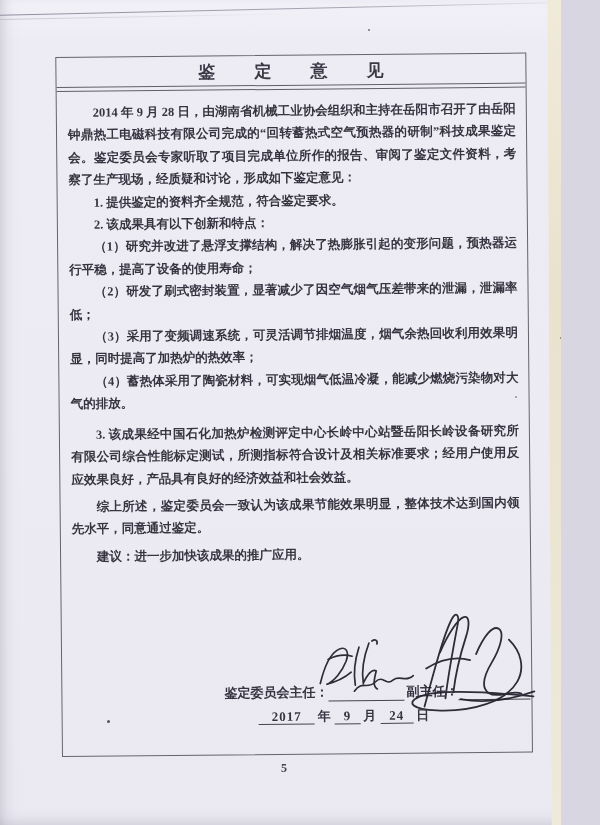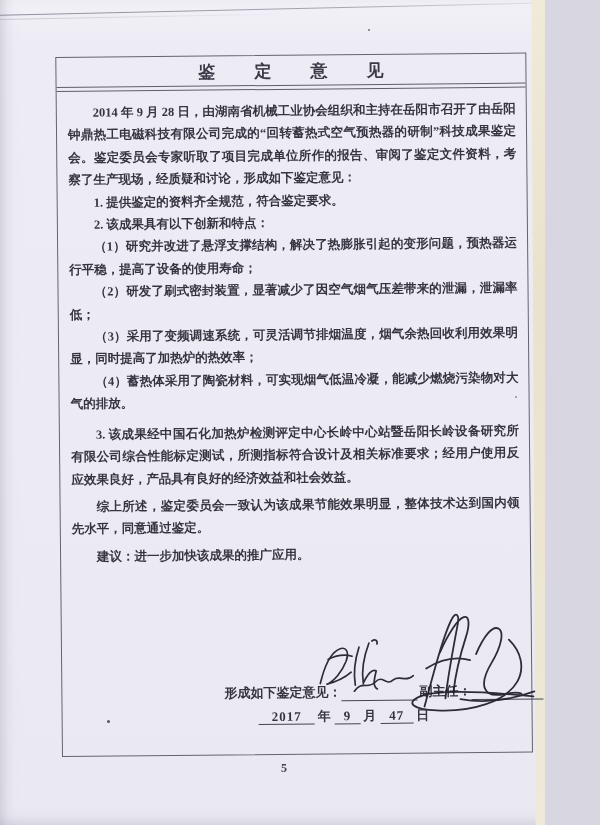--- a/index.html
+++ b/index.html
@@ -9,20 +9,21 @@
   body{
     width:600px;height:825px;overflow:hidden;
     font-family:"Liberation Serif","DejaVu Serif",serif;
     background:#d8d6e0;
   }
   .scan{
     position:relative;width:545px;height:825px;overflow:hidden;
     background:linear-gradient(180deg,#f2f1f8 0%,var(--paper) 5%,#ecebf3 55%,#eae9f2 100%);
     box-shadow:inset 10px 0 16px -10px rgba(110,108,128,.35),
                inset 0 -10px 16px -10px rgba(110,108,128,.25);
+    padding-left:16px;
   }
   
   .crease{position:absolute;left:-8px;top:15px;width:650px;height:1px;
     background:linear-gradient(90deg,#8f8d9c 0%,#a7a5b3 55%,rgba(167,165,179,0) 92%);
     transform:rotate(-1.3deg);transform-origin:left top;}
   .crease2{position:absolute;left:-4px;top:19px;width:300px;height:1px;
     background:linear-gradient(90deg,#b6b4c2,rgba(182,180,194,0));
     transform:rotate(-1.1deg);transform-origin:left top;opacity:.7;}
   
   .edge-strip{position:absolute;right:0;top:0;width:17px;height:825px;
@@ -101,21 +102,21 @@
       <p>（1）研究并改进了悬浮支撑结构，解决了热膨胀引起的变形问题，预热器运行平稳，提高了设备的使用寿命；</p>
       <p>（2）研发了刷式密封装置，显著减少了因空气烟气压差带来的泄漏，泄漏率低；</p>
       <p>（3）采用了变频调速系统，可灵活调节排烟温度，烟气余热回收利用效果明显，同时提高了加热炉的热效率；</p>
       <p>（4）蓄热体采用了陶瓷材料，可实现烟气低温冷凝，能减少燃烧污染物对大气的排放。</p>
       <p class="gap-lg">3. 该成果经中国石化加热炉检测评定中心长岭中心站暨岳阳长岭设备研究所有限公司综合性能标定测试，所测指标符合设计及相关标准要求；经用户使用反应效果良好，产品具有良好的经济效益和社会效益。</p>
       <p class="gap-sm">综上所述，鉴定委员会一致认为该成果节能效果明显，整体技术达到国内领先水平，同意通过鉴定。</p>
       <p class="gap-sm">建议：进一步加快该成果的推广应用。</p>
     </div>
 
     <div class="sig-row">
-      <span>形成如下鉴定意见：</span><span class="sig-underline u1"></span><span>副主任：</span><span class="sig-underline u2"></span>
+      <span>鉴定委员会主任：</span><span class="sig-underline u1"></span><span>副主任：</span><span class="sig-underline u2"></span>
     </div>
 
     <svg id="sig1" class="sig-svg" width="108" height="66" viewBox="0 0 108 66" fill="none" stroke="#1d1c28" stroke-width="1.7" stroke-linecap="round" opacity="0.92">
       <path d="M6,46 C10,30 15,18 23,13 C31,8 36,13 32,24 C28,34 20,44 12,47 C20,45 30,41 37,35"></path>
       <path d="M14,22 C22,18 31,17 38,19"></path>
       <path d="M45,10 C41,22 39,35 41,48"></path>
       <path d="M55,6 C50,19 47,33 49,46 C53,38 58,31 62,34 C60,42 58,49 63,52"></path>
       <path d="M58,4 C61,2 64,3 63,7"></path>
       <path d="M40,54 C48,43 53,53 61,45 C69,37 71,50 79,43 C85,38 92,46 99,39"></path>
     </svg>
@@ -123,20 +124,20 @@
     <svg id="sig2" class="sig-svg" width="150" height="108" viewBox="0 0 150 108" fill="none" stroke="#1d1c28" stroke-width="1.8" stroke-linecap="round" opacity="0.92">
       <path d="M34,96 C44,60 54,24 62,9 C66,1 70,4 68,14 C64,34 58,64 55,88"></path>
       <path d="M50,42 C58,24 68,9 74,7 C80,5 80,15 76,27 C70,45 65,66 63,82"></path>
       <path d="M36,58 C52,48 66,46 80,50"></path>
       <path d="M86,44 C94,26 103,15 109,19 C115,23 110,39 102,52 C94,65 90,77 98,83 C108,89 121,80 131,84"></path>
       <path d="M119,30 C131,42 135,58 127,72 C115,92 82,102 46,100 C22,99 15,92 29,86 C49,78 98,82 143,87"></path>
       <path d="M70,89 C92,93 118,91 144,82"></path>
     </svg>
 
     <div class="date-row">
-      <span class="d-num">2017</span><span class="d-unit">年</span><span class="d-num narrow">9</span><span class="d-unit">月</span><span class="d-num narrow">47</span><span class="d-unit">日</span>
+      <span class="d-num">2017</span><span class="d-unit">年</span><span class="d-num narrow">9</span><span class="d-unit">月</span><span class="d-num narrow">24</span><span class="d-unit">日</span>
     </div>
 
   </div>
 
   <div class="page-num">5</div>
 
 </div>
 
 </body></html>

